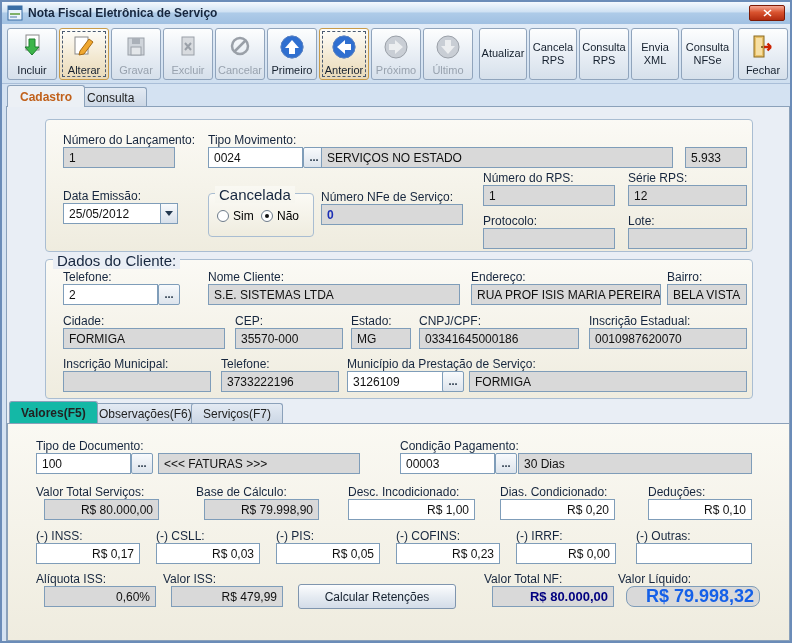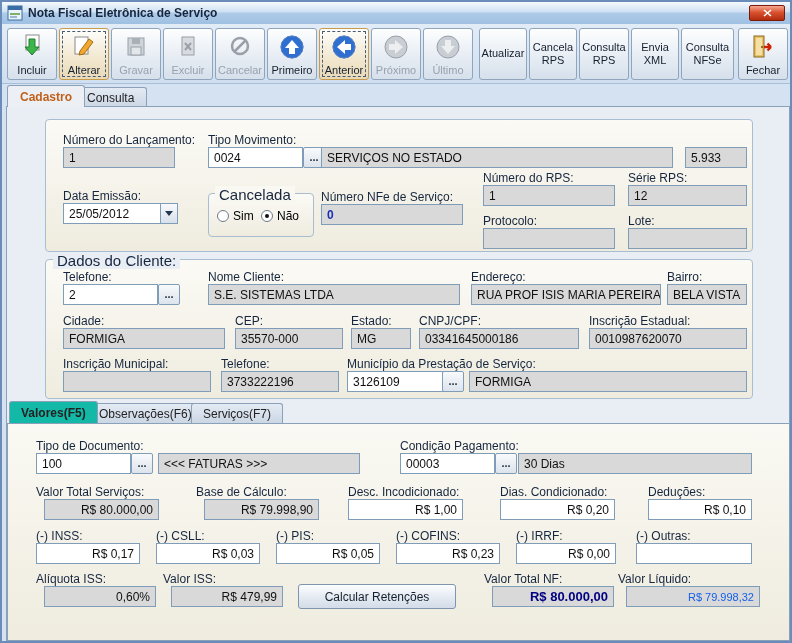--- a/index.html
+++ b/index.html
@@ -51,21 +51,21 @@
     background:#e9eef5; padding:0 4px; z-index:2; }
 
   .lbl { position:absolute; font-size:12px; color:#16263e; white-space:nowrap; }
 
   .fld { position:absolute; height:21px; border:1px solid #7f9db9; background:#d9d9d9;
     font-size:12px; color:#101010; padding:2px 5px; display:flex; align-items:center;
     white-space:nowrap; overflow:hidden; }
   .fld.rt { justify-content:flex-end;margin-left:8px; }
   .fld.blue-bold { color:#1c2fb4; font-weight:bold; }
   .fld.navy-bold { color:#000080; font-weight:bold; font-size:13px; }
-  .fld.bright-blue { color:#1560e8; font-weight:normal; font-size:11px; }
+  .fld.bright-blue { color:#1560e8; font-weight:bold; font-size:18px;border-radius:8px; }
 
   .inp { position:absolute; height:21px; border:1px solid #7f9db9; background:#fff;
     font-size:12px; color:#101010; padding:2px 5px; font-family:"Liberation Sans",sans-serif; }
   .inp.rt { text-align:right; }
 
   .dots { position:absolute; width:22px; height:21px;
     background:linear-gradient(#f8fafc,#dde4ec); border:1px solid #7f9db9; border-radius:2px;
     font-size:11px; font-weight:bold; color:#234; line-height:13px; cursor:pointer;
     font-family:"Liberation Sans",sans-serif; }
 
@@ -357,21 +357,21 @@
       <button class="dots" style="left:487px;top:29px">...</button>
       <div class="fld" style="left:510px;top:29px;width:234px">30 Dias</div>
 
       <span class="lbl" style="left:28px;top:61px">Valor Total Serviços:</span>
       <div class="fld rt" style="left:28px;top:75px;width:115px">R$ 80.000,00</div>
 
       <span class="lbl" style="left:188px;top:61px">Base de Cálculo:</span>
       <div class="fld rt" style="left:188px;top:75px;width:115px">R$ 79.998,90</div>
 
       <span class="lbl" style="left:340px;top:61px">Desc. Incodicionado:</span>
-      <input class="inp rt" style="left: 340px; top: 75px; width: 115px;" value="R$ 1,00">
+      <input class="inp rt" style="left: 340px; top: 75px; width: 127px;" value="R$ 1,00">
 
       <span class="lbl" style="left:492px;top:61px">Dias. Condicionado:</span>
       <input class="inp rt" style="left: 492px; top: 75px; width: 115px;" value="R$ 0,20">
 
       <span class="lbl" style="left:640px;top:61px">Deduções:</span>
       <input class="inp rt" style="left: 640px; top: 75px; width: 104px;" value="R$ 0,10">
 
       <span class="lbl" style="left:28px;top:105px">(-) INSS:</span>
       <input class="inp rt" style="left: 28px; top: 119px; width: 104px;" value="R$ 0,17">
 

